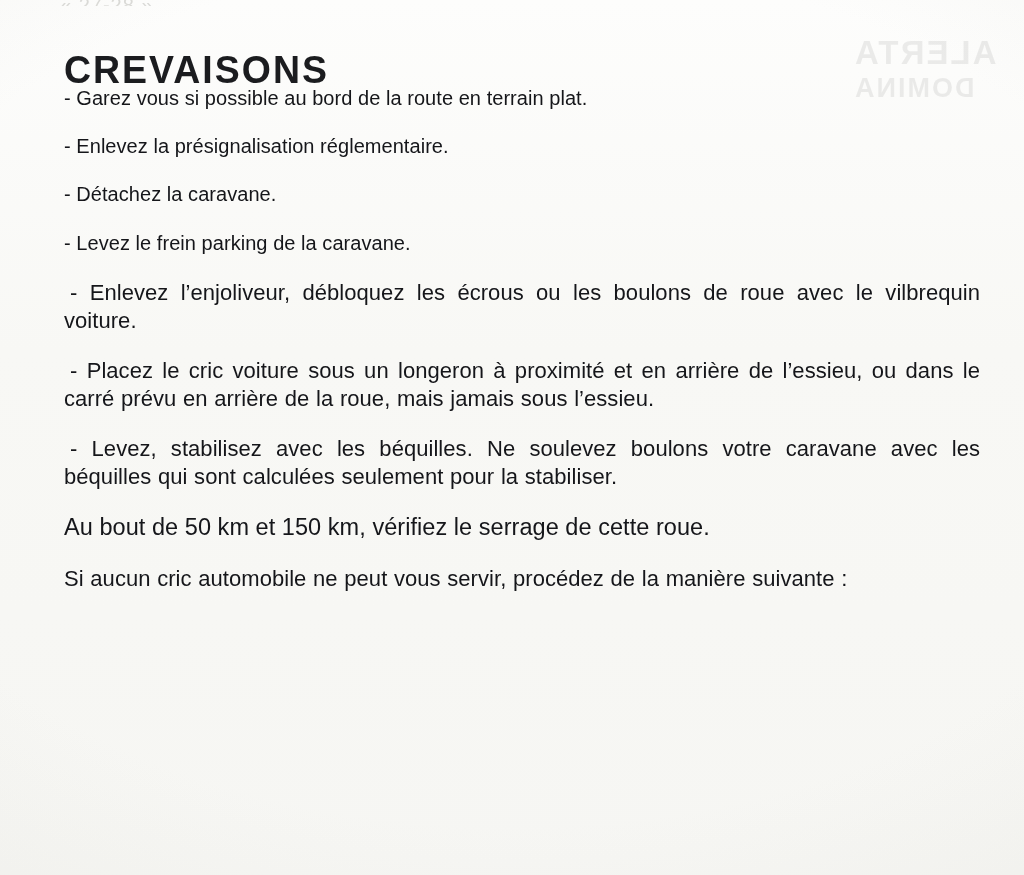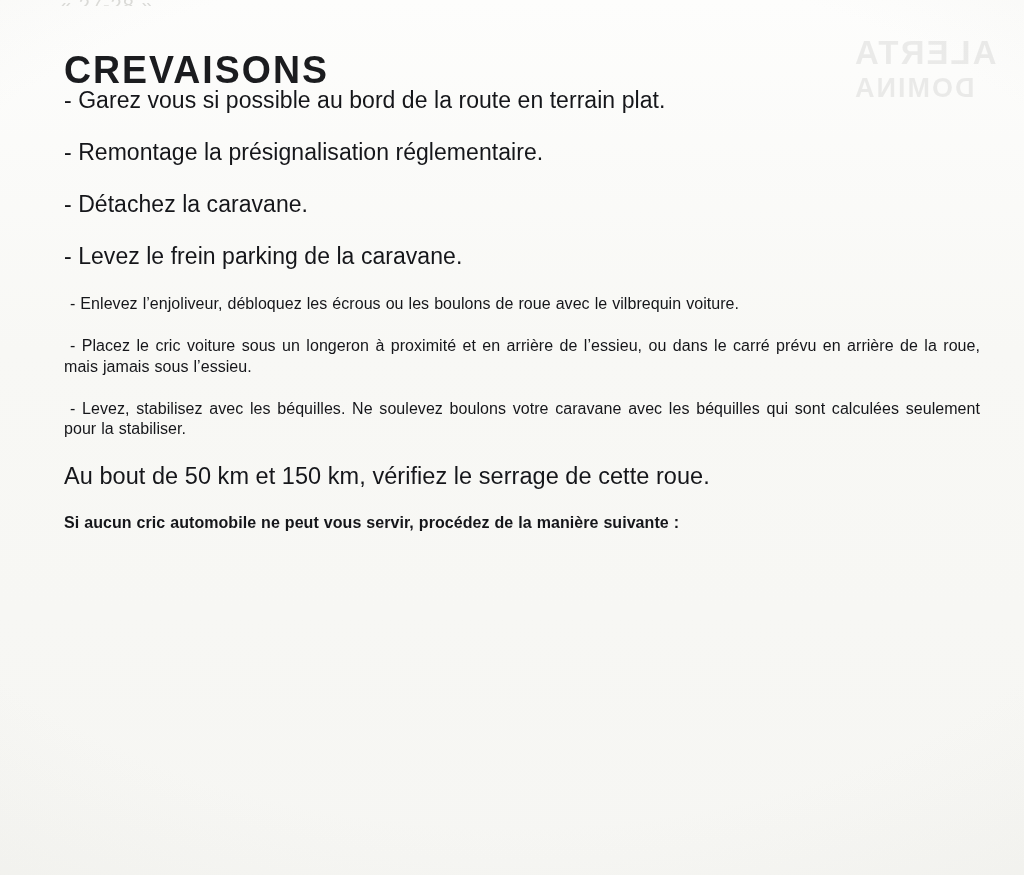--- a/index.html
+++ b/index.html
@@ -73,41 +73,40 @@
 
   .content {
     position: absolute;
     left: 64px;
     top: 86px;
     width: 916px;
   }
 
   
   .item {
-    font-size: 23px;
+    font-size: 20px;
     line-height: 1.26;
     margin: 0 0 23px 0;
     letter-spacing: 0.05px;
     white-space: nowrap;
   }
 
   
   .para {
-    font-size: 16px;
+    font-size: 22px;
     line-height: 1.275;
     margin: 0 0 22px 0;
     text-align: justify;
     text-align-last: left;
     text-indent: 6px;
     letter-spacing: 0.05px;
     word-spacing: 0.5px;
   }
   .para.no-indent {
     text-indent: 0;
-    font-weight: bold;
   }
 
   .plain {
     font-size: 23.5px;
     line-height: 1.26;
     margin: 0 0 22px 0;
     letter-spacing: 0.05px;
     white-space: nowrap;
   }
 
@@ -136,21 +135,21 @@
   <div class="bt-line small">DOMINA</div>
 </div>
 
 <div class="page">
 
   <h1 class="doc-title">CREVAISONS</h1>
 
   <div class="content">
 
     <p class="item">- Garez vous si possible au bord de la route en terrain plat.</p>
-    <p class="item">- Remontage la présignalisation réglementaire.</p>
+    <p class="item">- Enlevez la présignalisation réglementaire.</p>
     <p class="item">- Détachez la caravane.</p>
     <p class="item">- Levez le frein parking de la caravane.</p>
 
     <p class="para">- Enlevez l’enjoliveur, débloquez les écrous ou les boulons de roue avec le vilbrequin voiture.</p>
     <p class="para">- Placez le cric voiture sous un longeron à proximité et en arrière de l’essieu, ou dans le carré prévu en arrière de la roue, mais jamais sous l’essieu.</p>
     <p class="para">- Levez, stabilisez avec les béquilles. Ne soulevez boulons votre caravane avec les béquilles qui sont calculées seulement pour la stabiliser.</p>
 
 
 
     <p class="plain">Au bout de 50 km et 150 km, vérifiez le serrage de cette roue.</p>

